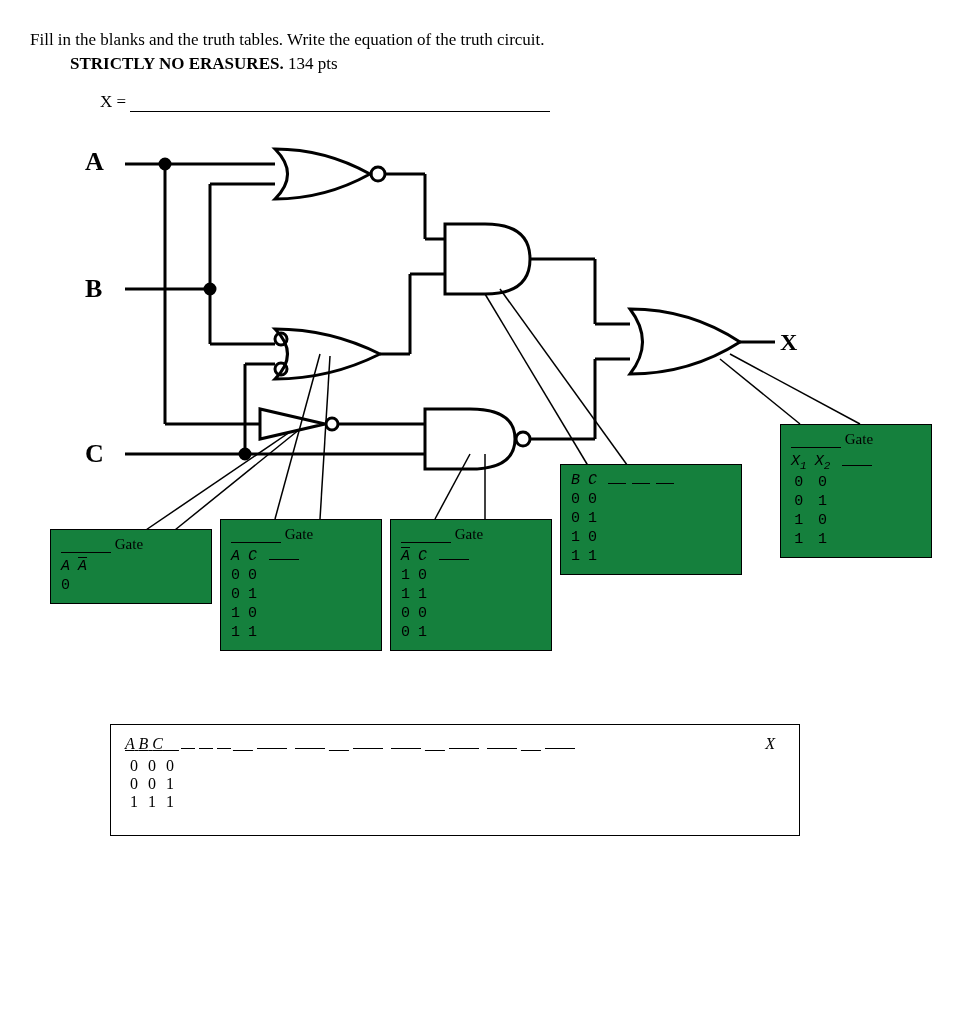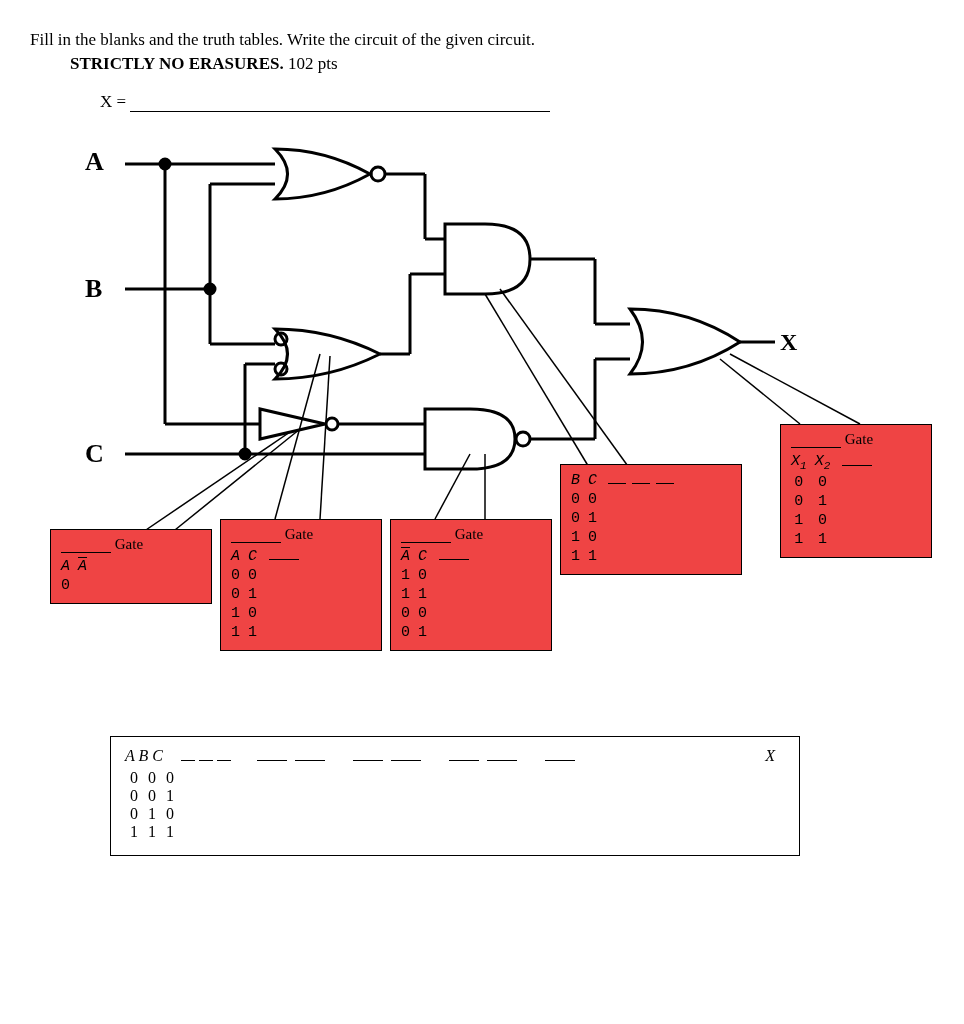--- a/index.html
+++ b/index.html
@@ -17,57 +17,58 @@
   .strict .pts { font-weight: normal; }
   .eqline { margin-left: 70px; margin-bottom: 12px; font-size: 17px;}
   .eqline .blank { display:inline-block; border-bottom:1px solid #000; width:420px; vertical-align:bottom;}
   .diagram-wrap { position: relative; width: 900px; height: 600px; }
   .diagram-wrap svg { position:absolute; left:0; top:0; }
   .lbl { position: absolute; font-weight: bold; font-size: 26px; }
   .xlbl { position: absolute; font-weight: bold; font-size: 24px; }
   .tbox {
     position: absolute;
     border: 1px solid #000;
-    background: #ef4444;
+    background: #15803d;
     padding: 6px 10px 8px 10px;
     font-size: 15px;
   }
   .tbox .gatename { margin-bottom:4px; white-space:nowrap;}
   .tbox .gatename .blank { display:inline-block; border-bottom:1px solid #000; width:50px; vertical-align:bottom;}
   .tbox .hdr { font-style: italic; }
   .tbox table { border-collapse: collapse; font-family: Liberation Mono, monospace; }
   .tbox td, .tbox th { padding: 1px 8px 1px 0; text-align: center; font-weight:normal; font-style: italic;}
   .tbox td { font-style: normal;}
   .overbar { text-decoration: overline; font-style: italic;}
   .sub { font-size: 11px; vertical-align: sub; }
   .dash { display:inline-block; border-bottom:1px solid #000; width:18px; margin:0 3px;}
   .ldash { display:inline-block; border-bottom:1px solid #000; width:30px; margin:0 4px;}
   .smalldash { display:inline-block; border-bottom:1px solid #000; width:14px; margin:0 2px;}
 
   .bigbox {
     position: relative;
     border: 1px solid #000;
     width: 660px;
     margin-left: 80px;
-    margin-top: 12px;
-    padding: 10px 14px 14px 14px;
+    margin-top: 0px;
+    padding: 10px 14px 24px 14px;
     font-size: 16px;
     font-family: 'Times New Roman', serif;
+    text-decoration: underline;
   }
   .bigbox .hdrrow { white-space: nowrap; font-style: italic; margin-bottom:4px;}
   .bigbox .hdrrow .x { float:right; font-style: italic; padding-right:10px;}
   .bigbox .row { white-space: nowrap; }
   .bigbox .row span.cell { display:inline-block; width:18px; text-align:center;}
 </style>
 </head>
 <body>
 
-<div class="instructions">Fill in the blanks and the truth tables. Write the circuit of the given circuit.</div>
+<div class="instructions">Fill in the blanks and the truth tables. Write the equation of the truth circuit.</div>
 <div class="strict">
-  <span>STRICTLY NO ERASURES.</span> <span class="pts">102 pts</span>
+  <span>STRICTLY NO ERASURES.</span> <span class="pts">134 pts</span>
 </div>
 <div class="eqline">
   <span>X =</span> <span class="blank"></span>
 </div>
 
 <div class="diagram-wrap">
 
   <svg width="900" height="420" viewBox="0 0 900 420">
     <g stroke="#000" stroke-width="3" fill="none">
 
@@ -315,15 +316,14 @@
     &nbsp;&nbsp;&nbsp;
     <span class="ldash"></span><span class="ldash"></span>
     &nbsp;&nbsp;&nbsp;
     <span class="ldash"></span><span class="ldash"></span>
     &nbsp;&nbsp;&nbsp;
     <span class="ldash"></span>
     <span class="x">X</span>
   </div>
   <div class="row"><span class="cell">0</span><span class="cell">0</span><span class="cell">0</span></div>
   <div class="row"><span class="cell">0</span><span class="cell">0</span><span class="cell">1</span></div>
-  <div class="row"><span class="cell">0</span><span class="cell">1</span><span class="cell">0</span></div>
   <div class="row"><span class="cell">1</span><span class="cell">1</span><span class="cell">1</span></div>
 </div>
 
 </body></html>

